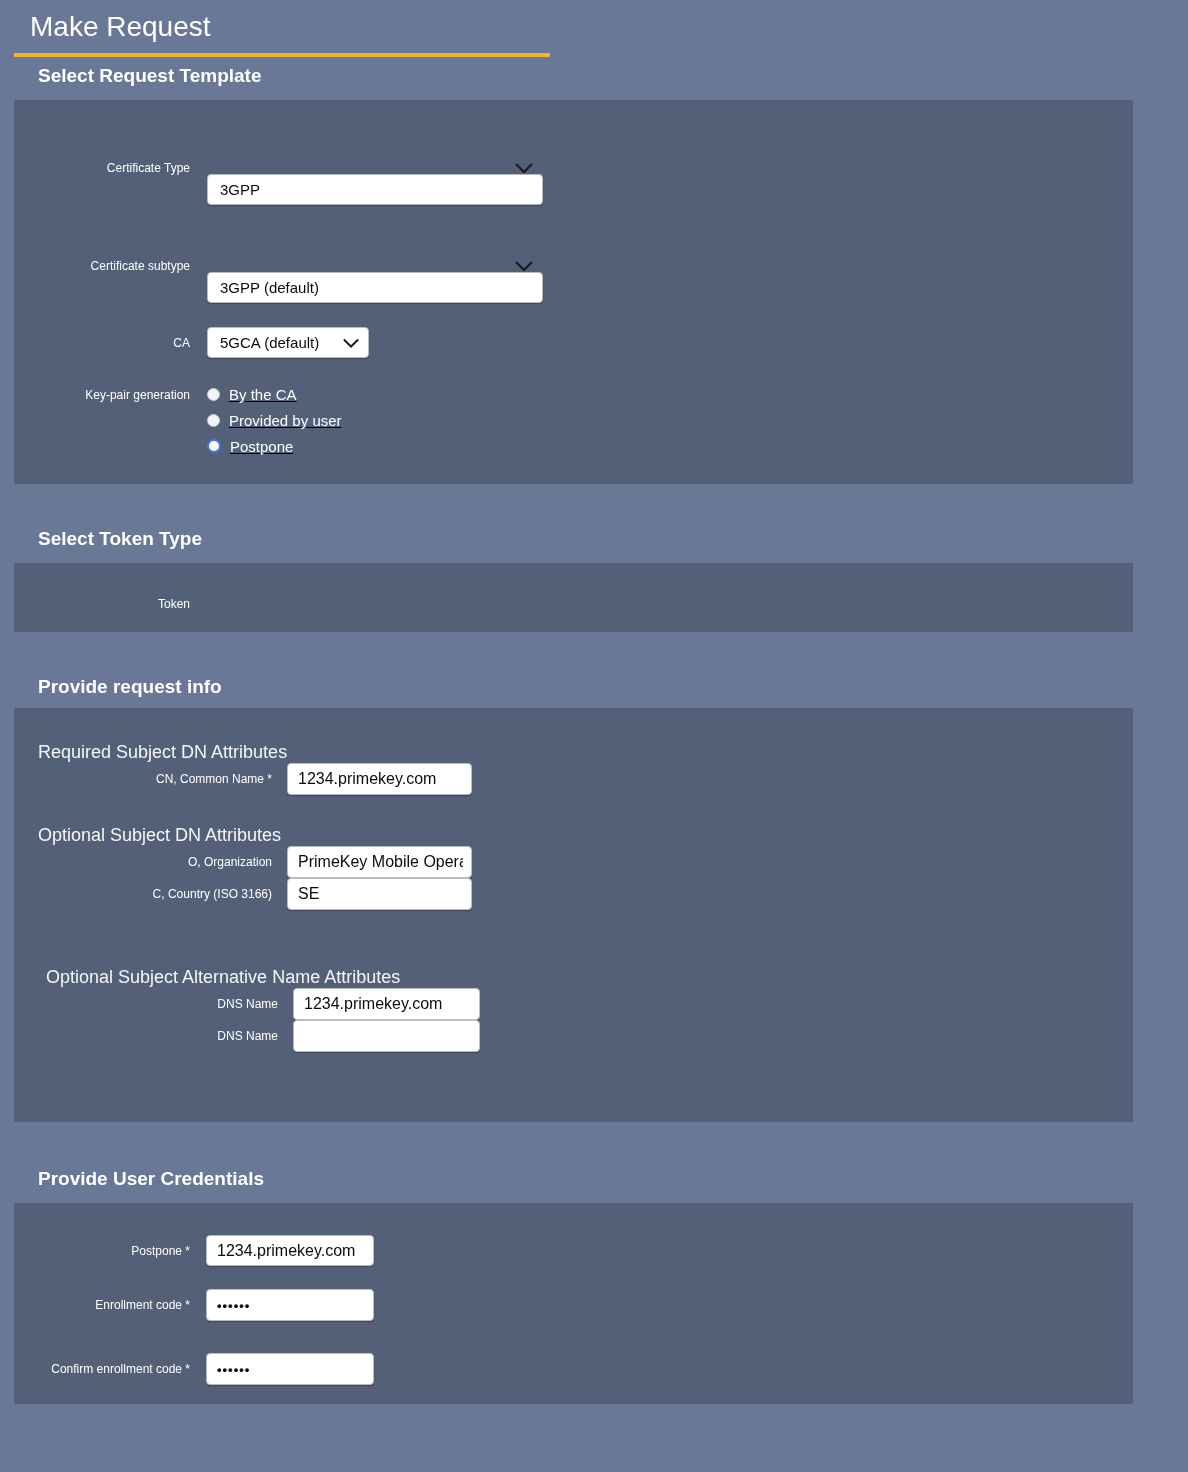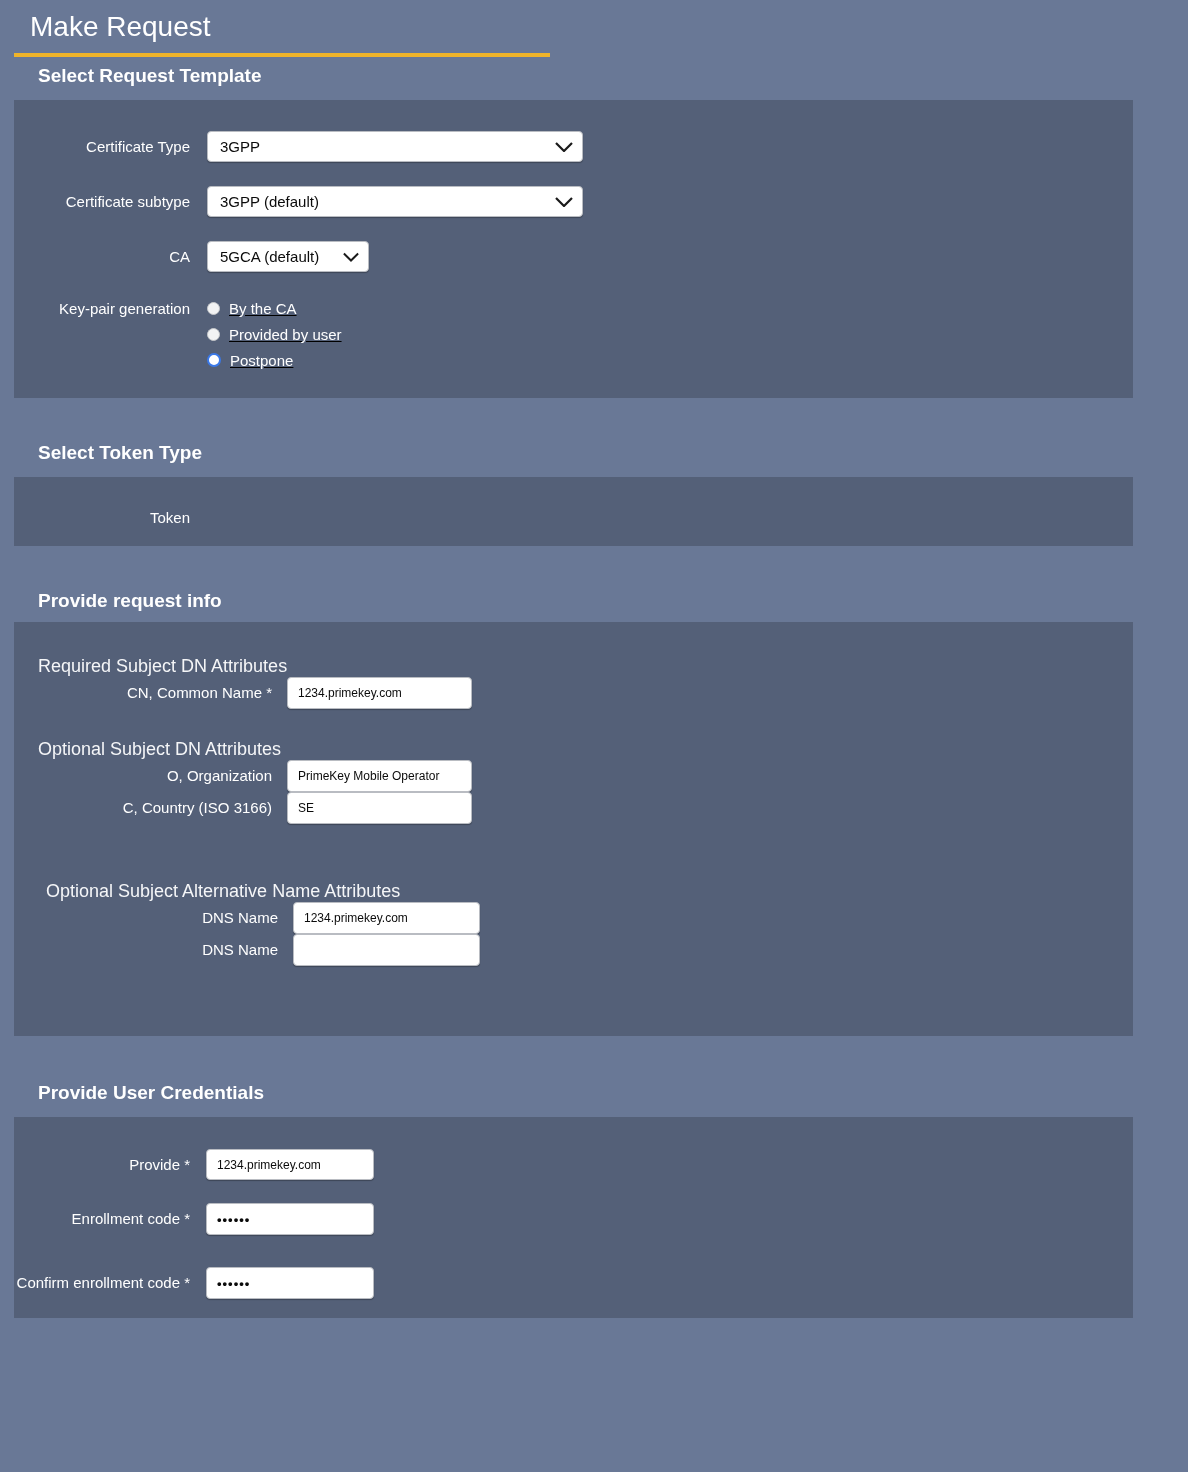--- a/index.html
+++ b/index.html
@@ -49,21 +49,21 @@
     column-gap: 17px;
     align-items: center;
   }
   .row + .row { margin-top: 24px; }
   .p3 .row { grid-template-columns: 258px max-content; column-gap: 15px; margin-top: 0; }
   .p3 .row.san { grid-template-columns: 264px max-content; }
   .p4 .row { grid-template-columns: 176px max-content; column-gap: 16px; }
   .field-label {
     text-align: right;
     color: #ffffff;
-    font-size: 15px;
+    font-size: 12px;
     line-height: 18px;
   }
   .subsection-heading {
     margin-left: 24px;
     color: #f5f6f8;
     font-size: 18px;
     line-height: 22px;
     font-weight: 400;
   }
   .subsection-heading.indent { margin-left: 32px; }
@@ -90,29 +90,29 @@
     line-height: 0;
   }
   .text-input {
     height: 32px;
     background: #ffffff;
     border: 1px solid #b9bcc2;
     border-radius: 4px;
     box-shadow: 0 1px 1px rgba(0,0,0,0.28);
     padding: 0 8px 0 10px;
     font-family: "Liberation Sans", "DejaVu Sans", sans-serif;
-    font-size: 12px;
+    font-size: 16px;
     color: #0b0b0b;
   }
   .pwd {
     font-size: 13px;
     font-weight: 700;
     letter-spacing: 1px;
   }
-  .w324 { width: 376px; }
+  .w324 { width: 336px; margin-top: 43px; }
   .w162 { width: 162px; }
   .w301 { width: 301px; }
   .w185 { width: 185px; }
   .w187 { width: 187px; }
   .w168 { width: 168px; }
   .radio-row { align-items: start; }
   .radio-row .field-label { padding-top: 1px; }
   .radio-list { display: flex; flex-direction: column; text-decoration: underline; }
   .radio-item {
     display: flex;
@@ -239,21 +239,21 @@
   <div class="row san gap-f">
     <label class="field-label">DNS Name</label>
     <input type="text" class="text-input w187" value="" style="">
   </div>
 </div>
 
 <h2 class="section-heading sh4">Provide User Credentials</h2>
 
 <div class="panel p4">
   <div class="row">
-    <label class="field-label">Provide *</label>
+    <label class="field-label">Postpone *</label>
     <input type="text" class="text-input w168" style="height: 31px;" value="1234.primekey.com">
   </div>
   <div class="row" style="margin-top:23px;">
     <label class="field-label">Enrollment code *</label>
     <input type="text" class="text-input pwd w168" value="••••••" style="">
   </div>
   <div class="row" style="margin-top:32px;">
     <label class="field-label">Confirm enrollment code *</label>
     <input type="text" class="text-input pwd w168" value="••••••" style="">
   </div>

